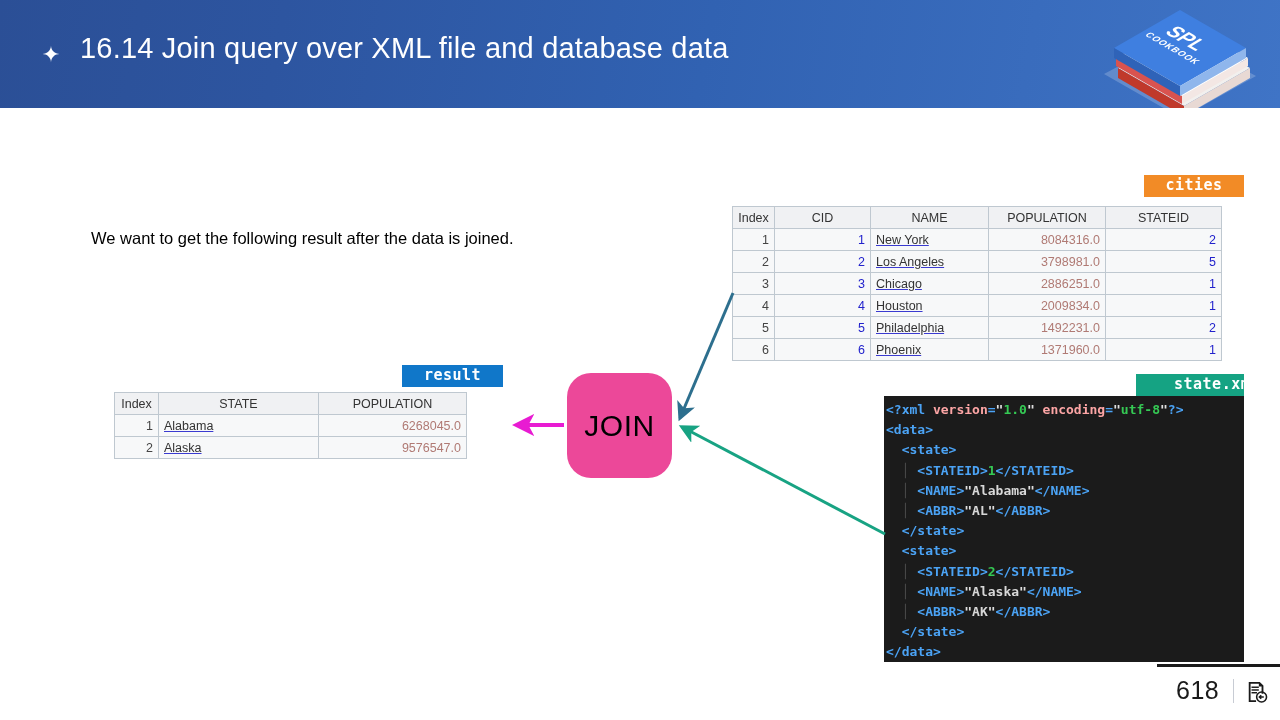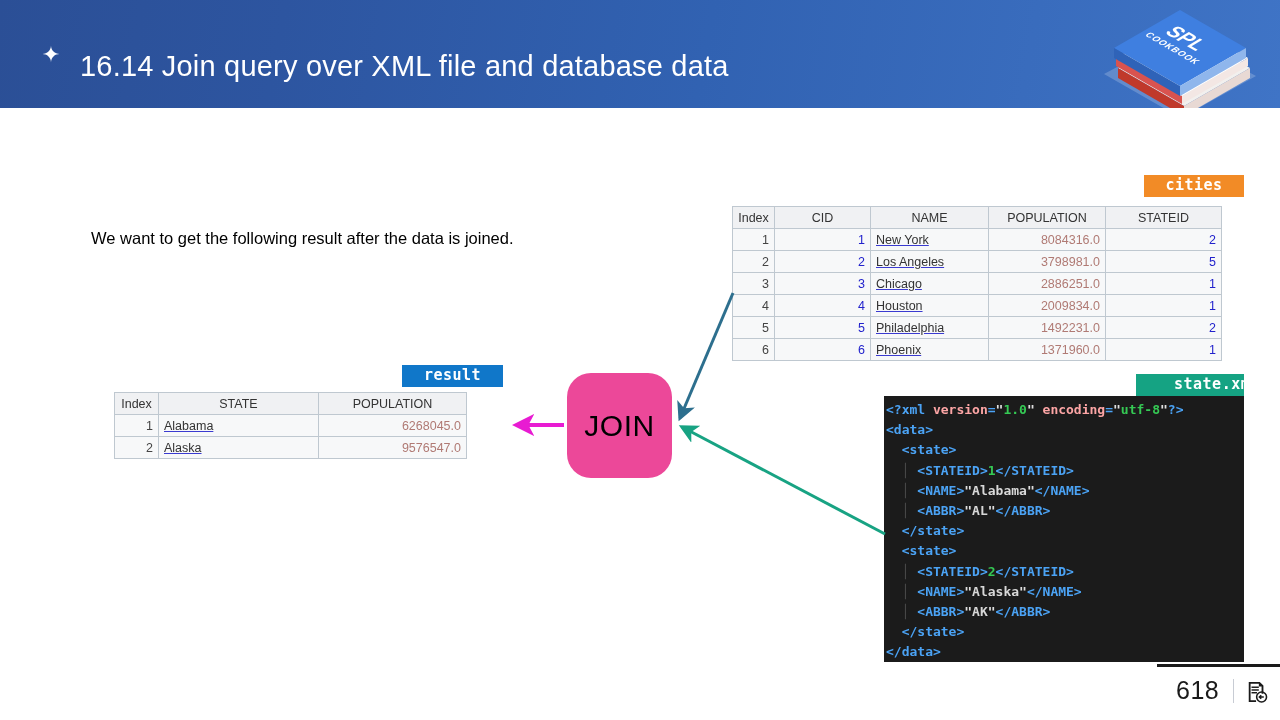--- a/index.html
+++ b/index.html
@@ -23,21 +23,21 @@
     overflow: hidden;
   }
   #header-bullet {
     position: absolute; left: 40px; top: 44px;
     width: 22px; height: 22px;
     color: #ffffff;
     font-size: 22px; line-height: 22px;
     text-align: center;
   }
   #header-title {
-    position: absolute; left: 80px; top: 50px;
+    position: absolute; left: 80px; top: 32px;
     color: #ffffff;
     font-size: 29px;
     font-weight: 400;
     letter-spacing: .2px;
     white-space: nowrap;
   }
 
   
   #logo { position: absolute; right: 6px; top: -4px; width: 190px; height: 130px; }
 

